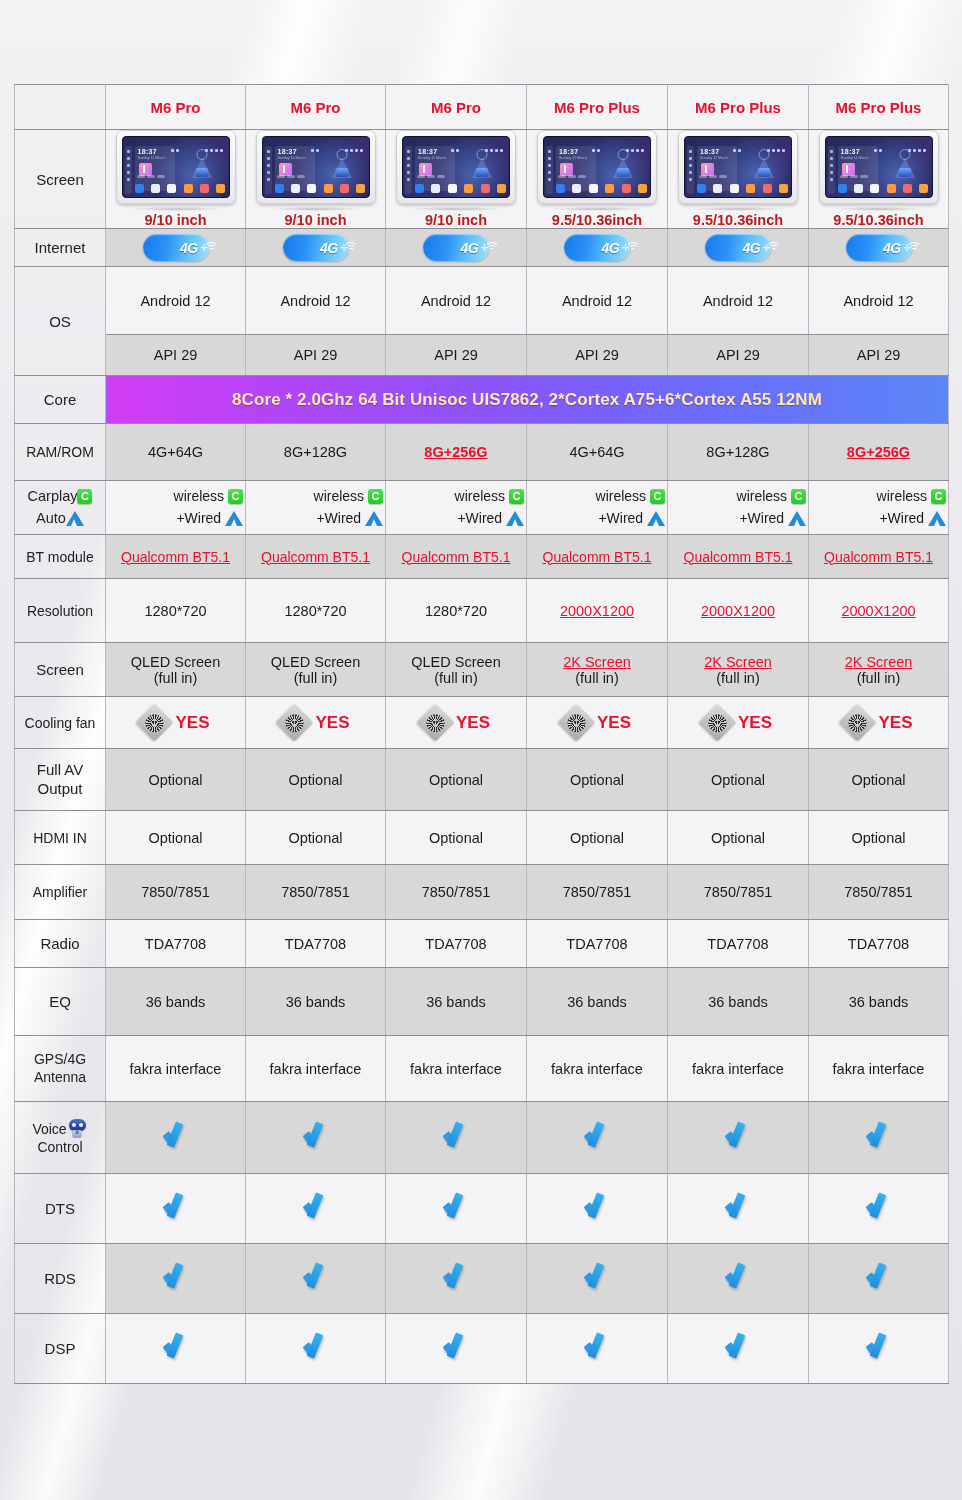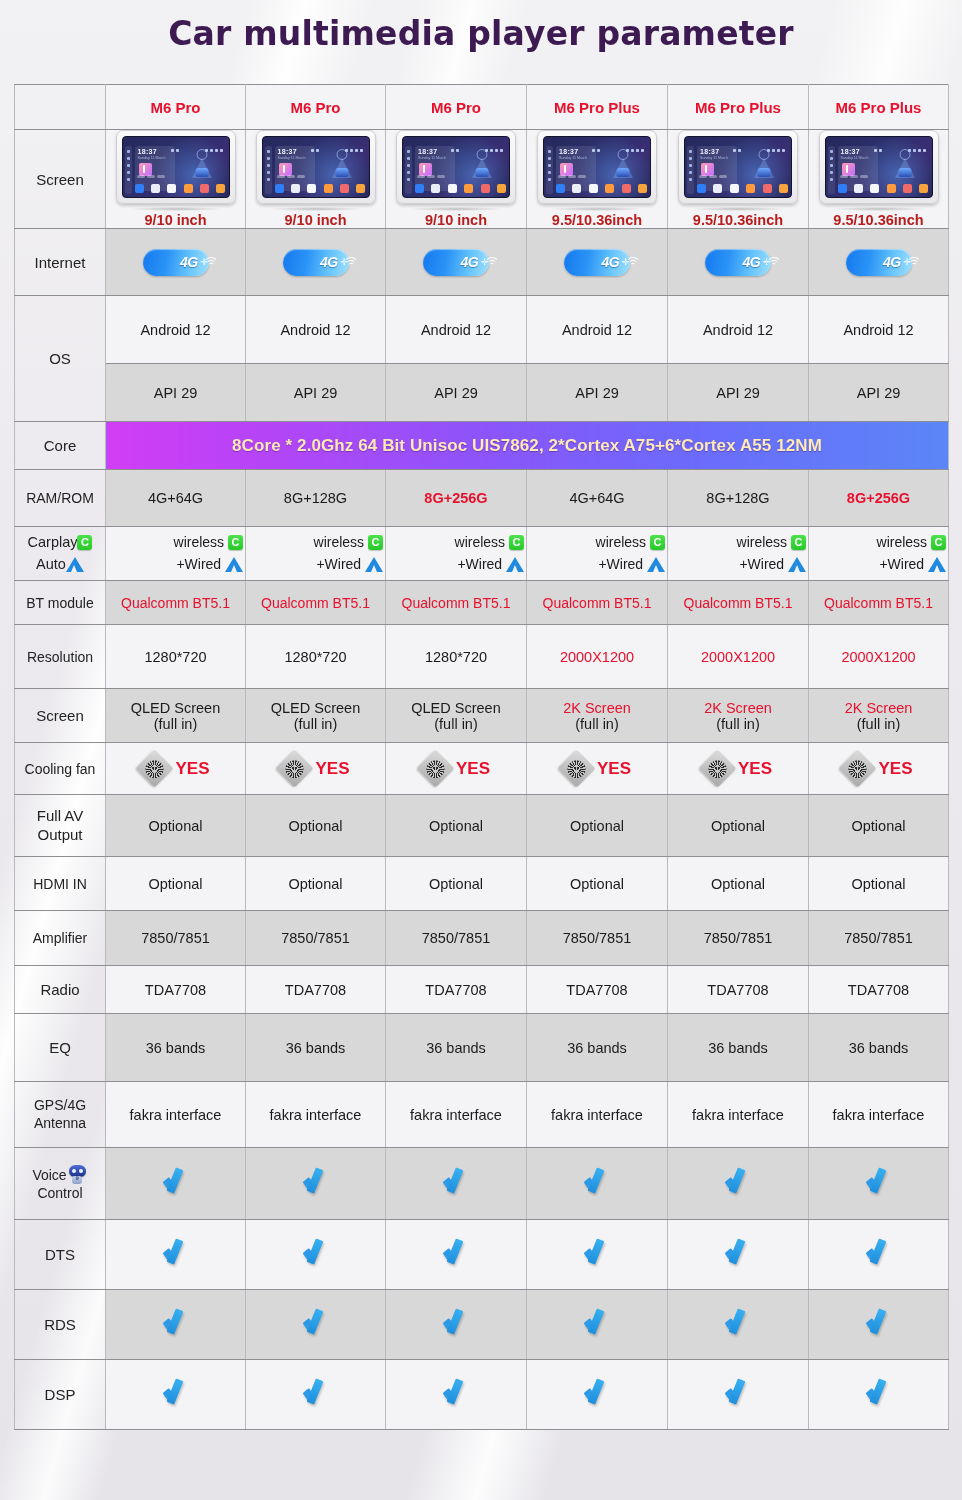--- a/index.html
+++ b/index.html
@@ -57,21 +57,21 @@
   }
   td.lbl.tight{font-size:14px;}
   .lbl .two{line-height:1.22;}
   
   tr.shade td{background:#d8d8d8;}
   tr.shade td.lbl{background:transparent;}
   tr.plain td{background:#f4f3f5;}
   tr.plain td.lbl{background:transparent;}
   td.nofill{background:transparent !important;}
 
-  .red{color:#e8112d;}
+  .red{color:#e8112d;text-decoration:underline;}
   .hdr{color:#e8112d;font-weight:bold;font-size:15px;}
 
   
   .modelcell{padding:6px 2px 5px 2px;}
   .unit{
     width:118px;height:72px;margin:0 auto;
     border-radius:7px;
     background:linear-gradient(180deg,#fafafa 0%,#e8e8ea 100%);
     border:1px solid #cfcfd3;
     box-shadow:0 2px 3px rgba(0,0,0,.18);
@@ -191,21 +191,20 @@
   .robot .body{position:absolute;left:5.5px;top:11px;width:10px;height:8px;border-radius:3px;
     background:linear-gradient(180deg,#c8d2ea,#8d9ec9);}
   .robot .body:after{content:"9";position:absolute;left:0;right:0;top:-1px;text-align:center;
     font-size:6px;color:#37508f;font-weight:bold;}
 </style>
 </head>
 <body>
 
 <div class="page">
 
-  <div class="title">Car multimedia player parameter</div>
 
   <table class="spec">
     <colgroup>
       <col style="width:91px">
         <col style="width:140px">
         <col style="width:140px">
         <col style="width:141px">
       <col style="width:141px">
         <col style="width:141px">
         <col style="width:140px">
@@ -423,21 +422,21 @@
                   <s class="d5"></s>
                   <s class="d6"></s>
                 </div>
           </div>
             </div>
           <div class="shadowbar"></div>
           <div class="inchtxt">9.5/10.36inch</div>
         </td>
       </tr>
 
-      <tr class="shade" style="height:67px">
+      <tr class="shade" style="height:38px">
         <td class="lbl">Internet</td>
         <td>
             <div class="pill">
               <span class="g4">4G</span>
               <span class="plus">✛</span>
               <span class="wifi">
                 <i class="a"></i>
                 <i class="b"></i>
                 <i class="c"></i>
               </span>
@@ -502,21 +501,21 @@
 
       <tr class="plain" style="height:68px">
         <td class="lbl" rowspan="2">OS</td>
         <td>Android 12</td>
         <td>Android 12</td>
         <td>Android 12</td>
         <td>Android 12</td>
         <td>Android 12</td>
         <td>Android 12</td>
       </tr>
-      <tr class="shade" style="height:58px">
+      <tr class="shade" style="height:41px">
         <td>API 29</td>
         <td>API 29</td>
         <td>API 29</td>
         <td>API 29</td>
         <td>API 29</td>
         <td>API 29</td>
       </tr>
 
       <tr style="height:48px">
         <td class="lbl nofill">Core</td>

